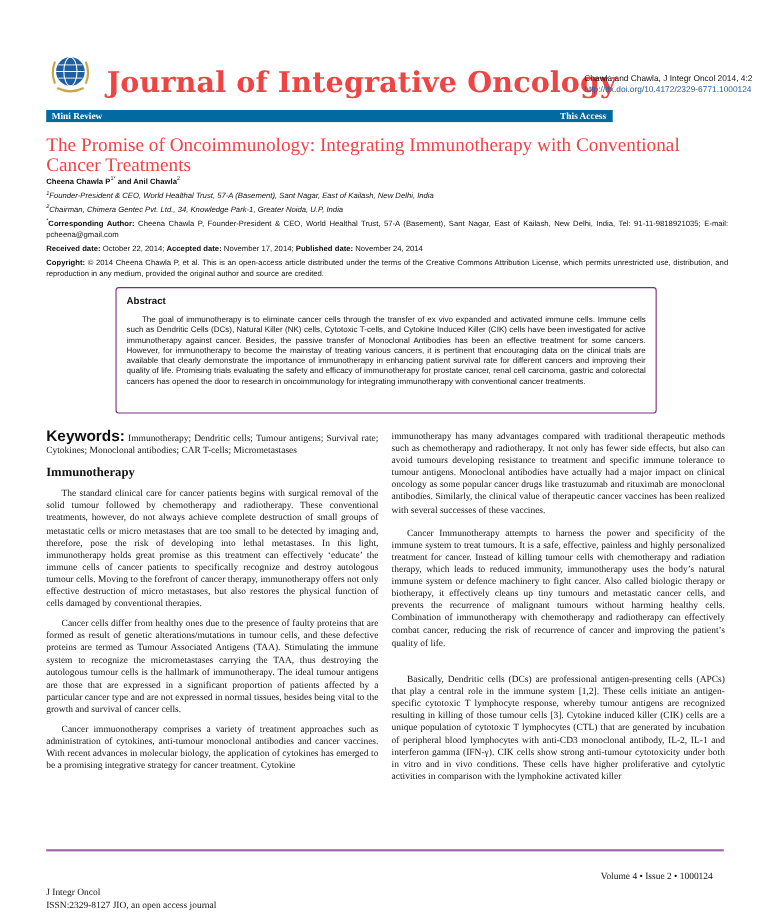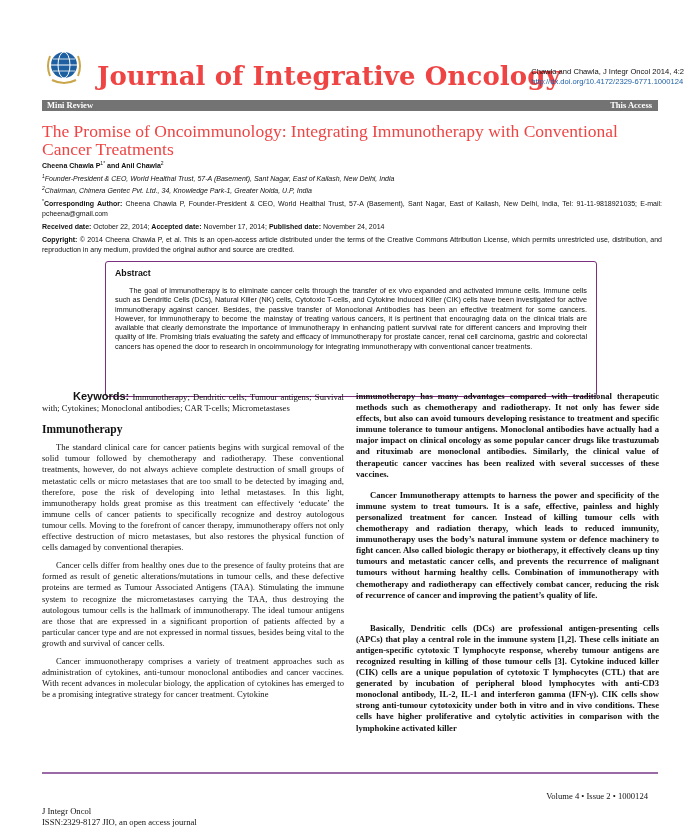--- a/index.html
+++ b/index.html
@@ -2,38 +2,38 @@
 <html><head>
 <meta charset="utf-8">
 <style>
   html, body { margin: 0; padding: 0; background: #ffffff; }
   body { width: 700px; height: 838px; position: relative; overflow: hidden; color: #111; }
   .abs { position: absolute; }
   .logo { left: 42px; top: 46px; width: 44px; height: 40px; }
   .journal-title { left: 97px; top: 61px; font-family: "DejaVu Serif", serif; font-weight: bold; font-size: 26px; color: #ef4444; letter-spacing: 0.1px; }
   .citation { right: 16px; top: 67px; text-align: left; font-family: "Liberation Sans", sans-serif; font-size: 7.6px; line-height: 10px; }
   .citation .doi { color: #1f5fa8; }
-  .bar { left: 42px; top: 100px; width: 616px; height: 11px; background: #737373; color: #fff; font-family: "Liberation Serif", serif; font-weight: bold; font-size: 8.5px; line-height: 11px; }
+  .bar { left: 42px; top: 100px; width: 515px; height: 11px; background: #0369a1; color: #fff; font-family: "Liberation Serif", serif; font-weight: bold; font-size: 8.5px; line-height: 11px; }
   .bar .l { position: absolute; left: 5px; top: 0; }
   .bar .r { position: absolute; right: 6px; top: 0; }
   .title { left: 42px; top: 122px; width: 620px; font-family: "Liberation Serif", serif; font-size: 17.5px; line-height: 18px; color: #ef4444; }
   .meta { left: 42px; width: 620px; font-family: "Liberation Sans", sans-serif; font-size: 7px; line-height: 9.5px; }
   .meta b { font-weight: bold; }
   .italic { font-style: italic; }
   .justify { text-align: justify; }
-  .abstract { left: 105px; top: 261px; width: 492px; height: 136px; border: 1.5px solid #7b2f7e; border-radius: 3px; padding: 0 9px; box-sizing: border-box; font-family: "Liberation Sans", sans-serif; }
+  .abstract { left: 105px; top: 261px; width: 492px; height: 115px; border: 1.5px solid #7b2f7e; border-radius: 3px; padding: 0 9px; box-sizing: border-box; font-family: "Liberation Sans", sans-serif; }
   .abstract h3 { margin: 6px 0 8px 0; font-size: 8.8px; font-weight: bold; }
   .abstract p { margin: 0; font-size: 7.3px; line-height: 9.3px; text-align: justify; text-indent: 14px; }
   .col { font-family: "Liberation Serif", serif; font-size: 8.6px; line-height: 11.1px; text-align: justify; color: #111; }
   .col p { margin: 0 0 7px 0; text-indent: 14px; }
   .col p.noindent { text-indent: 0; }
   .col h2 { font-family: "Liberation Serif", serif; font-weight: bold; font-size: 11.5px; margin: 10px 0 7px 0; }
-  .kw-label { font-family: "Liberation Sans", sans-serif; font-weight: bold; font-size: 11px; margin-left: 31px; }
+  .kw-label { font-family: "Liberation Sans", sans-serif; font-weight: bold; font-size: 14px; }
   .left-col { left: 42px; top: 391px; width: 302px; }
-  .right-col { left: 356px; top: 391px; width: 303px; font-weight: bold; }
+  .right-col { left: 356px; top: 391px; width: 303px; }
   .rule { left: 42px; top: 772px; width: 616px; height: 1.5px; background: #9b6aa6; }
   .footer-l { left: 42px; top: 806px; font-family: "Liberation Serif", serif; font-size: 8.6px; line-height: 11px; }
   .footer-r { right: 52px; top: 791px; font-family: "Liberation Serif", serif; font-size: 8.6px; }
 </style>
 </head>
 <body>
 
 <div class="abs logo">
   <svg width="44" height="40" viewBox="0 0 44 40">
     <path d="M8 30 Q4 20 8 10" stroke="#c9a64a" stroke-width="2" fill="none"></path>
@@ -76,21 +76,21 @@
 <div class="abs meta justify" style="top:235px;">
   <b>Copyright:</b><span> © 2014 Cheena Chawla P, et al. This is an open-access article distributed under the terms of the Creative Commons Attribution License, which permits unrestricted use, distribution, and reproduction in any medium, provided the original author and source are credited.</span>
 </div>
 
 <div class="abs abstract">
   <h3>Abstract</h3>
   <p>The goal of immunotherapy is to eliminate cancer cells through the transfer of ex vivo expanded and activated immune cells. Immune cells such as Dendritic Cells (DCs), Natural Killer (NK) cells, Cytotoxic T-cells, and Cytokine Induced Killer (CIK) cells have been investigated for active immunotherapy against cancer. Besides, the passive transfer of Monoclonal Antibodies has been an effective treatment for some cancers. However, for immunotherapy to become the mainstay of treating various cancers, it is pertinent that encouraging data on the clinical trials are available that clearly demonstrate the importance of immunotherapy in enhancing patient survival rate for different cancers and improving their quality of life. Promising trials evaluating the safety and efficacy of immunotherapy for prostate cancer, renal cell carcinoma, gastric and colorectal cancers has opened the door to research in oncoimmunology for integrating immunotherapy with conventional cancer treatments.</p>
 </div>
 
 <div class="abs col left-col">
-  <p class="noindent" style="margin-bottom:4px;"><span class="kw-label">Keywords:</span><span> Immunotherapy; Dendritic cells; Tumour antigens; Survival with; Cytokines; Monoclonal antibodies; CAR T-cells; Micrometastases</span></p>
+  <p class="noindent" style="margin-bottom:4px;"><span class="kw-label">Keywords:</span><span> Immunotherapy; Dendritic cells; Tumour antigens; Survival rate; Cytokines; Monoclonal antibodies; CAR T-cells; Micrometastases</span></p>
   <h2>Immunotherapy</h2>
   <p>The standard clinical care for cancer patients begins with surgical removal of the solid tumour followed by chemotherapy and radiotherapy. These conventional treatments, however, do not always achieve complete destruction of small groups of metastatic cells or micro metastases that are too small to be detected by imaging and, therefore, pose the risk of developing into lethal metastases. In this light, immunotherapy holds great promise as this treatment can effectively ‘educate’ the immune cells of cancer patients to specifically recognize and destroy autologous tumour cells. Moving to the forefront of cancer therapy, immunotherapy offers not only effective destruction of micro metastases, but also restores the physical function of cells damaged by conventional therapies.</p>
   <p>Cancer cells differ from healthy ones due to the presence of faulty proteins that are formed as result of genetic alterations/mutations in tumour cells, and these defective proteins are termed as Tumour Associated Antigens (TAA). Stimulating the immune system to recognize the micrometastases carrying the TAA, thus destroying the autologous tumour cells is the hallmark of immunotherapy. The ideal tumour antigens are those that are expressed in a significant proportion of patients affected by a particular cancer type and are not expressed in normal tissues, besides being vital to the growth and survival of cancer cells.</p>
   <p>Cancer immuonotherapy comprises a variety of treatment approaches such as administration of cytokines, anti-tumour monoclonal antibodies and cancer vaccines. With recent advances in molecular biology, the application of cytokines has emerged to be a promising integrative strategy for cancer treatment. Cytokine</p>
 </div>
 
 <div class="abs col right-col">
   <p class="noindent" style="margin-bottom:10px;">immunotherapy has many advantages compared with traditional therapeutic methods such as chemotherapy and radiotherapy. It not only has fewer side effects, but also can avoid tumours developing resistance to treatment and specific immune tolerance to tumour antigens. Monoclonal antibodies have actually had a major impact on clinical oncology as some popular cancer drugs like trastuzumab and rituximab are monoclonal antibodies. Similarly, the clinical value of therapeutic cancer vaccines has been realized with several successes of these vaccines.</p>
   <p style="margin-bottom:22px;">Cancer Immunotherapy attempts to harness the power and specificity of the immune system to treat tumours. It is a safe, effective, painless and highly personalized treatment for cancer. Instead of killing tumour cells with chemotherapy and radiation therapy, which leads to reduced immunity, immunotherapy uses the body’s natural immune system or defence machinery to fight cancer. Also called biologic therapy or biotherapy, it effectively cleans up tiny tumours and metastatic cancer cells, and prevents the recurrence of malignant tumours without harming healthy cells. Combination of immunotherapy with chemotherapy and radiotherapy can effectively combat cancer, reducing the risk of recurrence of cancer and improving the patient’s quality of life.</p>
   <p>Basically, Dendritic cells (DCs) are professional antigen-presenting cells (APCs) that play a central role in the immune system [1,2]. These cells initiate an antigen-specific cytotoxic T lymphocyte response, whereby tumour antigens are recognized resulting in killing of those tumour cells [3]. Cytokine induced killer (CIK) cells are a unique population of cytotoxic T lymphocytes (CTL) that are generated by incubation of peripheral blood lymphocytes with anti-CD3 monoclonal antibody, IL-2, IL-1 and interferon gamma (IFN-γ). CIK cells show strong anti-tumour cytotoxicity under both in vitro and in vivo conditions. These cells have higher proliferative and cytolytic activities in comparison with the lymphokine activated killer</p>

